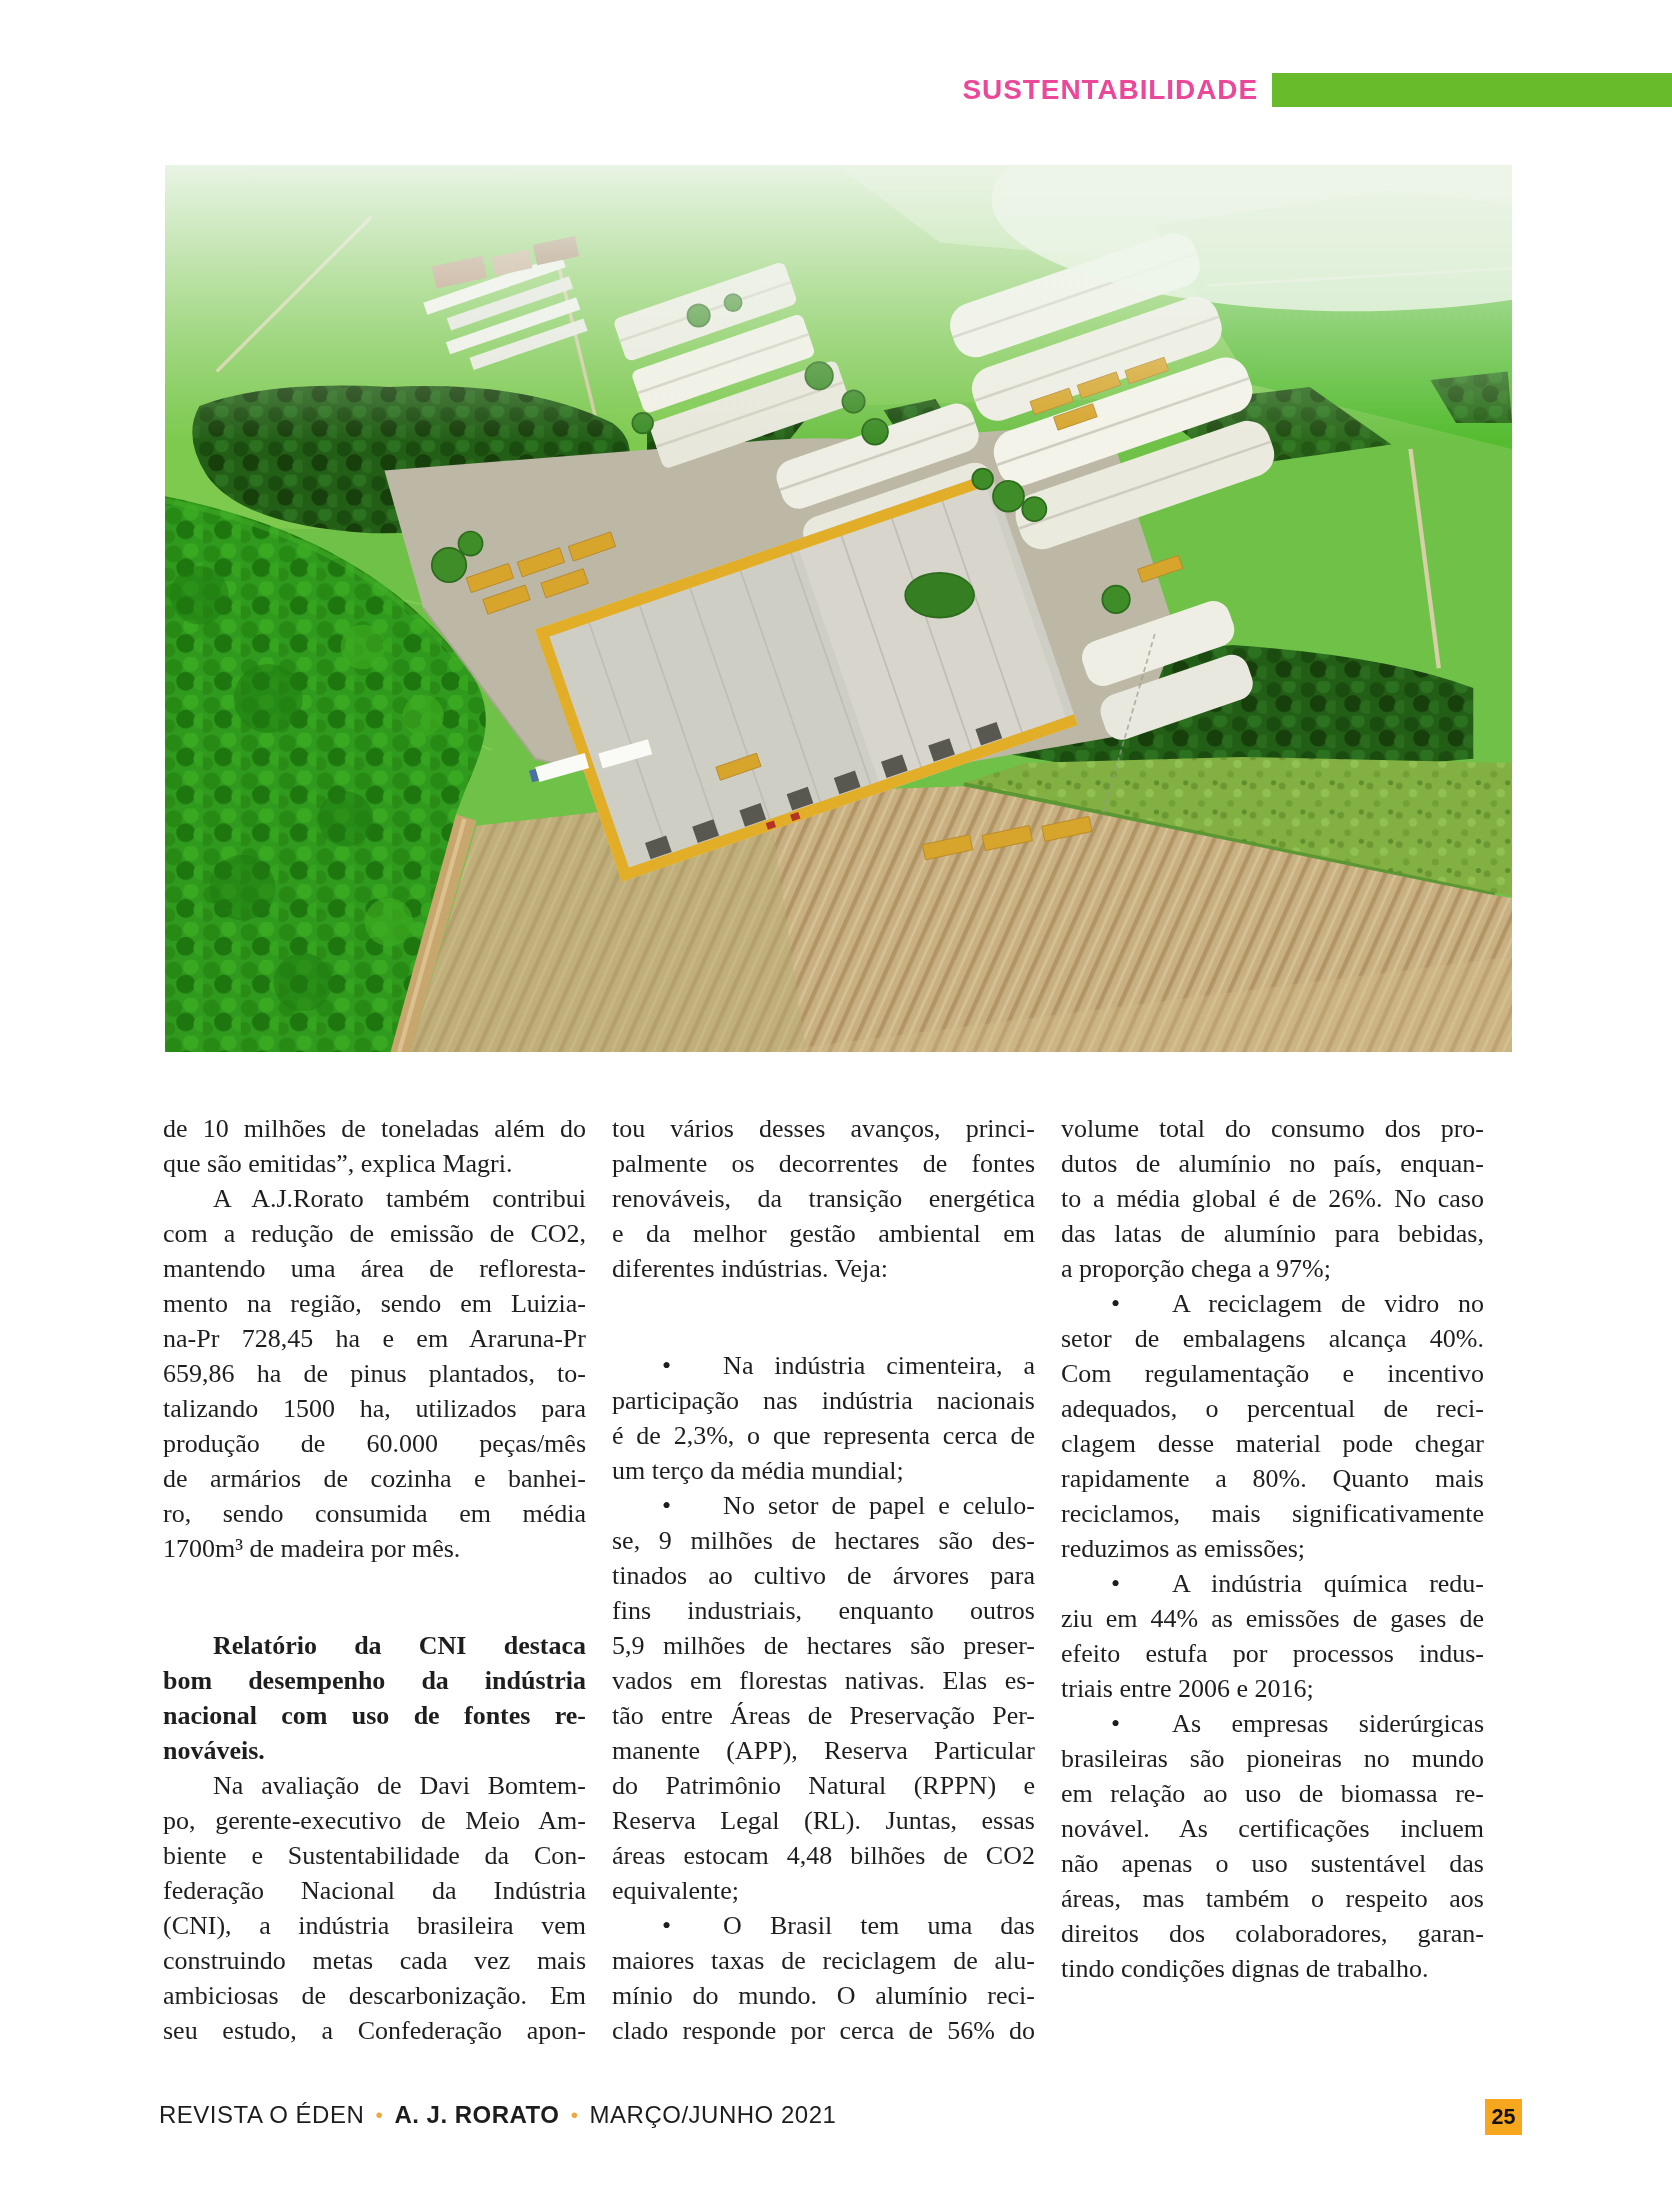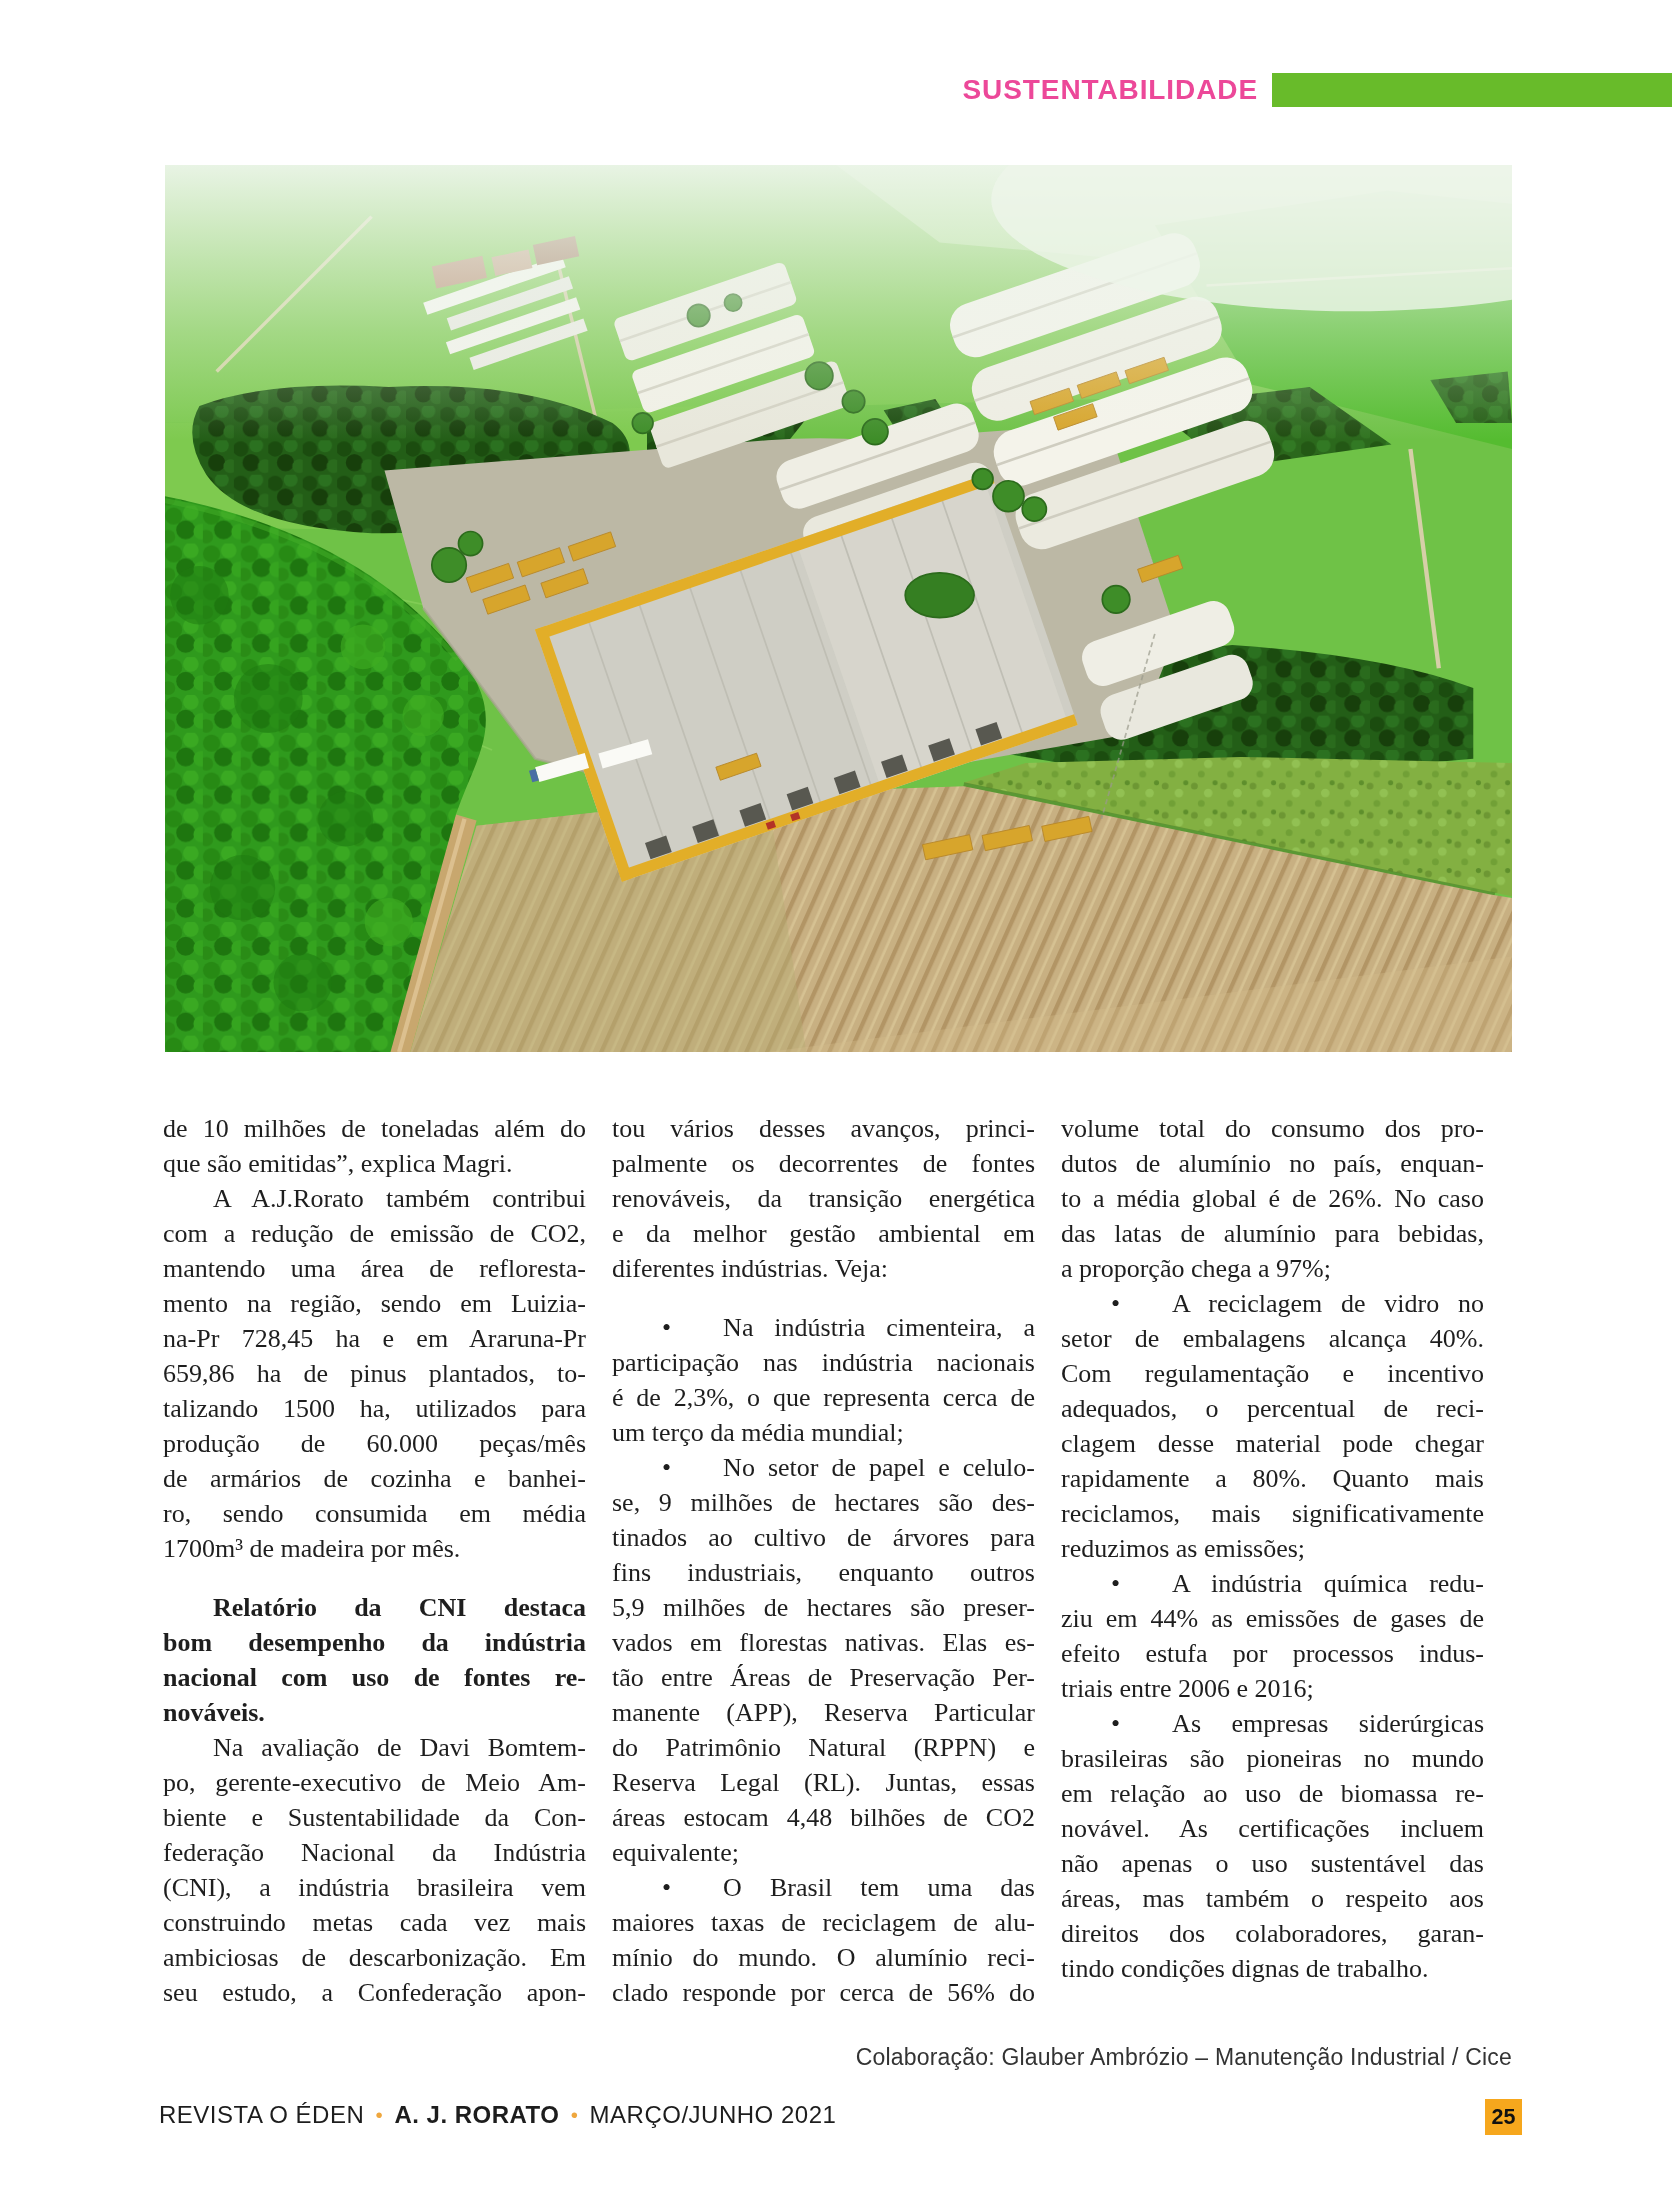--- a/index.html
+++ b/index.html
@@ -15,21 +15,21 @@
   .photo{position:absolute;left:165px;top:165px;width:1347px;height:887px;margin:0;padding:0;}
   .photo svg{display:block;width:100%;height:100%;}
 
   
   .article{position:absolute;left:163px;top:1111px;width:1347px;display:flex;gap:26px;
         font-family:"Liberation Serif", serif;font-size:26px;color:#1e1e1e;}
   .col{flex:0 0 423px;width:423px;}
   .line{height:35px;line-height:35px;overflow:hidden;white-space:pre-wrap;}
   .line.just{text-align:justify;text-align-last:justify;}
   .line.ind{padding-left:50px;}
-  .block.gap{margin-top:24px;}
+  .block.gap{margin-top:62px;}
   .block.bold{font-weight:bold;}
 
   
   .credit{position:absolute;top:2044px;right:161px;font-size:23px;color:#333333;
         letter-spacing:0.2px;}
 
   
   .footer{position:absolute;left:159px;top:2101px;display:flex;align-items:center;gap:11.2px;
         font-size:24px;color:#1d1d1d;letter-spacing:0.5px;white-space:nowrap;}
   .footer .dot{color:#efa73e;font-size:20.6px;line-height:24px;}
@@ -370,21 +370,20 @@
           <div class="line just">em relação ao uso de biomassa re-</div>
           <div class="line just">novável. As certificações incluem</div>
           <div class="line just">não apenas o uso sustentável das</div>
           <div class="line just">áreas, mas também o respeito aos</div>
           <div class="line just">direitos dos colaboradores, garan-</div>
           <div class="line">tindo condições dignas de trabalho.</div>
         </div>
       </div>
   </div>
 
-  <div class="credit">Colaboração: Glauber Ambrózio – Manutenção Industrial / Cice</div>
 
   <div class="footer">
     <span>REVISTA O ÉDEN</span>
     <span class="dot">•</span>
     <span class="company">A. J. RORATO</span>
     <span class="dot">•</span>
     <span>MARÇO/JUNHO 2021</span>
   </div>
 
   <div class="pagenum">25</div>

